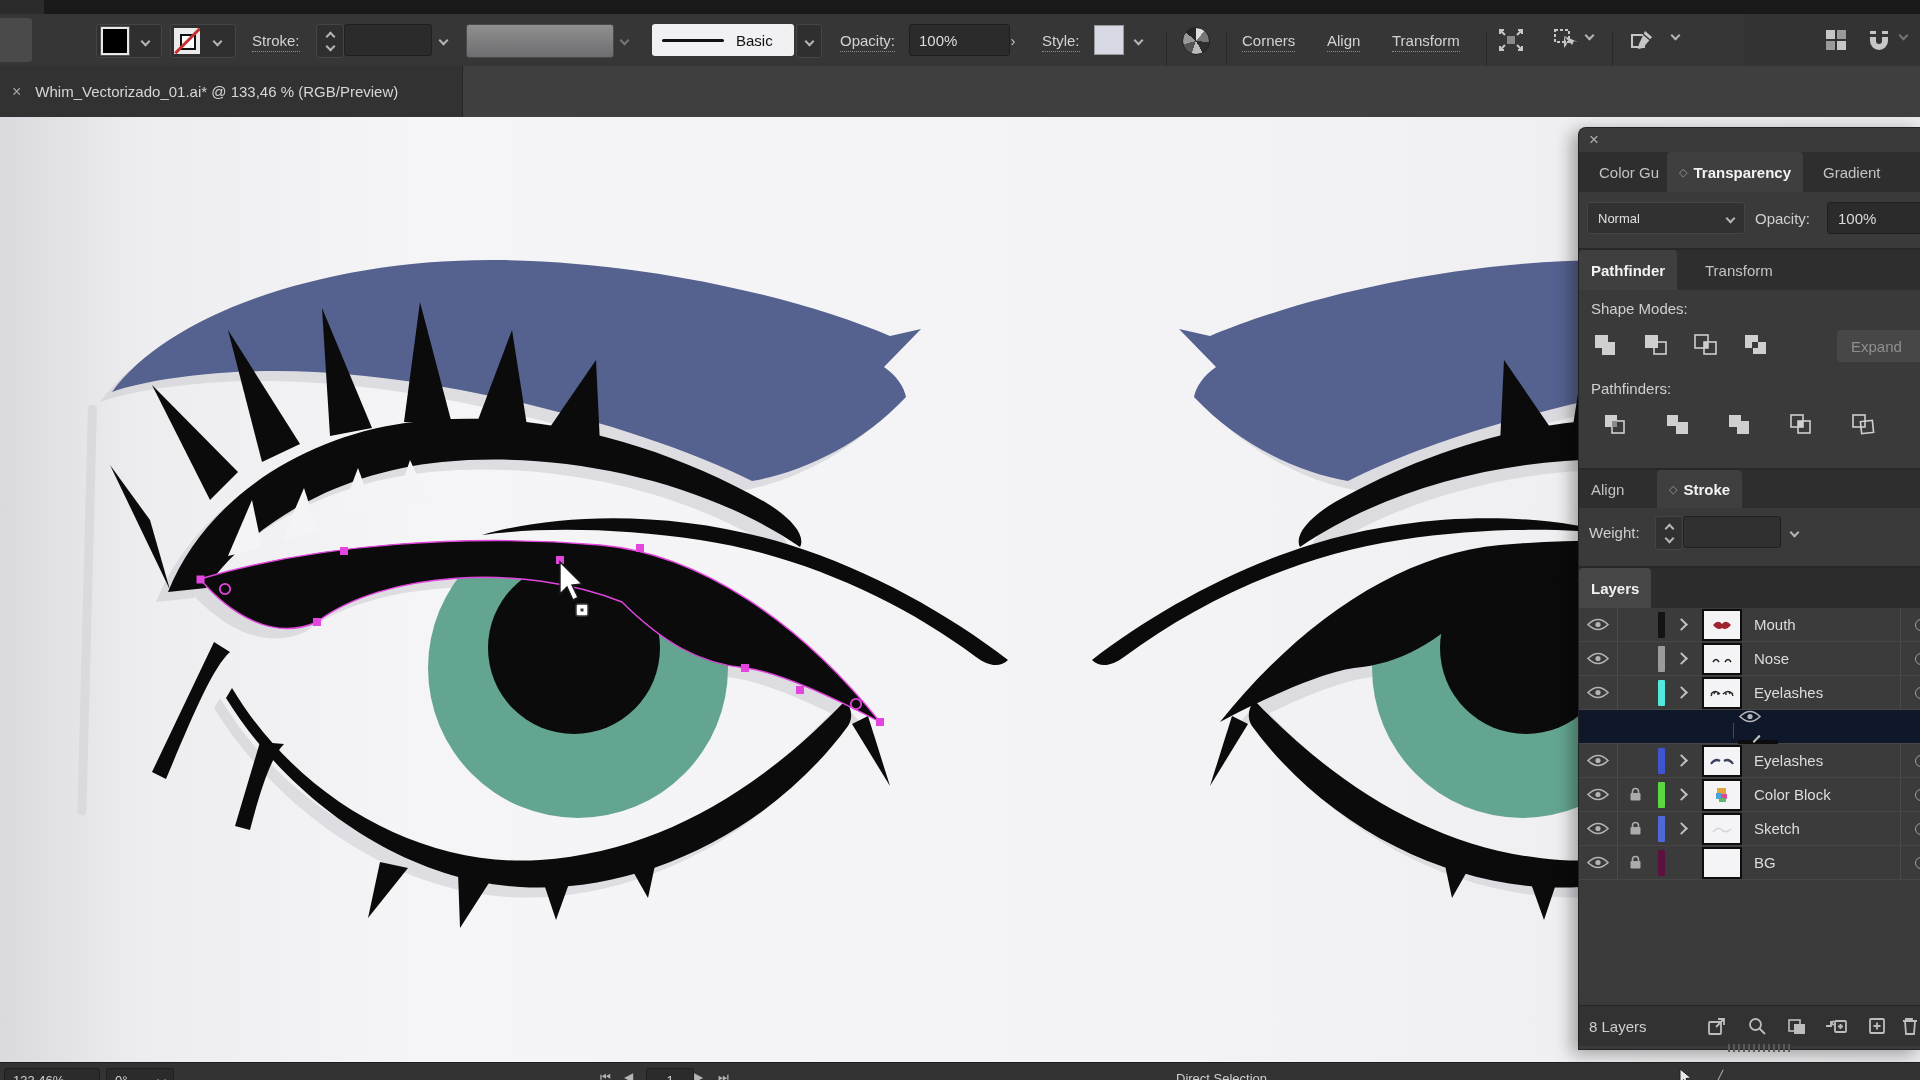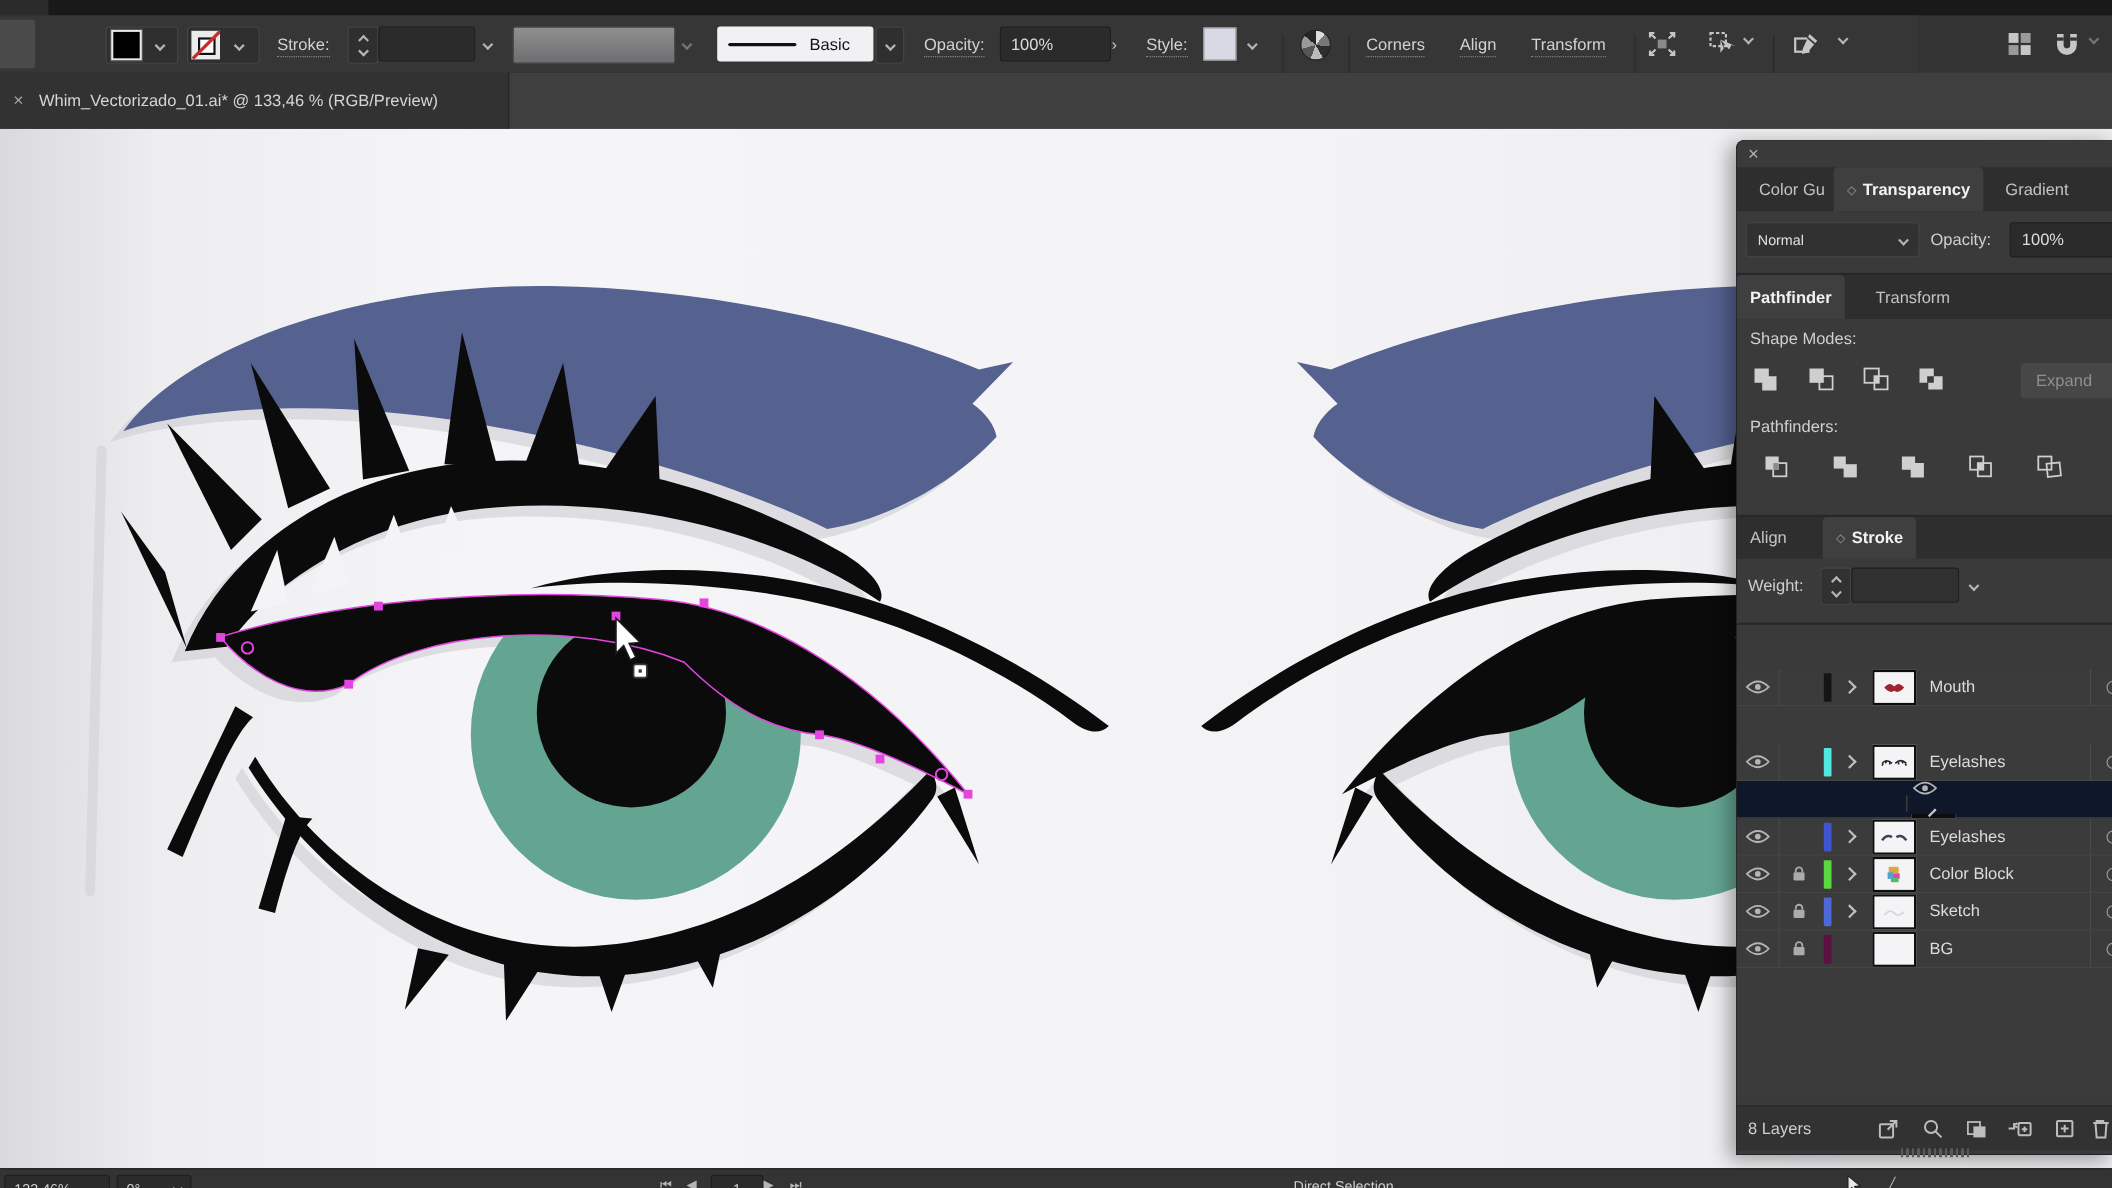--- a/index.html
+++ b/index.html
@@ -361,20 +361,23 @@
     <div class="abs ctl" style="left:76px;top:388px;width:26px;height:32px;flex-direction:column;justify-content:center;gap:3px;background:#313131;">
       <span class="chev sm up"></span>
         <span class="chev sm"></span>
     </div>
     <div class="abs fld" style="left:104px;top:388px;width:96px;height:30px;background:#303030;"></div>
     <span class="abs ibtn" style="left:202px;top:388px;width:26px;height:32px;">
         <span class="chev sm"></span>
       </span>
     <div class="sdiv" style="top:438px;"></div>
 
+    <div class="ptabs" style="top:440px;background:#2c2c2c;">
+      <span class="ptab" style="left:0;background:#464646;color:#f2f2f2;font-weight:bold;border-radius:4px 4px 0 0;">Layers</span>
+    </div>
     <div id="layers-list" class="abs" style="left:0;top:480px;width:342px;height:390px;background:#3b3b3b;">
         <div class="layer-row" style="top: 0px;">
     <span class="cell vis">
       <svg width="22" height="13" viewBox="0 0 22 13">
               <path d="M1,6.5 Q11,-3.5 21,6.5 Q11,16.5 1,6.5 Z" fill="none" stroke="#b4b4b4" stroke-width="1.6"></path>
               <circle cx="11" cy="6.5" r="2.6" fill="#b4b4b4"></circle>
             </svg>
     </span>
     <span class="cell lockc">
       <svg class="lock-glyph" width="13" height="15" viewBox="0 0 13 15" style="visibility: hidden;">
@@ -383,20 +386,45 @@
             </svg>
     </span>
     <span class="colorbar" style="background: rgb(20, 20, 20);"></span>
     <span class="chev-r"></span>
     <span class="thumb">
             <svg width="26" height="18" viewBox="0 0 26 18">
               <path d="M4,9 Q9,3 13,8 Q17,3 22,9 Q17,15 13,12 Q9,15 4,9 Z" fill="#9e2430"></path>
             </svg>
           </span>
     <span class="lname">Mouth</span>
+    <span class="rsep"></span>
+    <span class="target"></span>
+  </div>
+        <div class="layer-row" style="top: 34px;">
+    <span class="cell vis">
+      <svg width="22" height="13" viewBox="0 0 22 13">
+              <path d="M1,6.5 Q11,-3.5 21,6.5 Q11,16.5 1,6.5 Z" fill="none" stroke="#b4b4b4" stroke-width="1.6"></path>
+              <circle cx="11" cy="6.5" r="2.6" fill="#b4b4b4"></circle>
+            </svg>
+    </span>
+    <span class="cell lockc">
+      <svg class="lock-glyph" width="13" height="15" viewBox="0 0 13 15" style="visibility: hidden;">
+              <path d="M3.5,6 V4.5 a3,3 0 0 1 6,0 V6" fill="none" stroke="#ababab" stroke-width="1.6"></path>
+              <rect x="1.5" y="6" width="10" height="7.5" rx="1.2" fill="#ababab"></rect>
+            </svg>
+    </span>
+    <span class="colorbar" style="background: rgb(155, 155, 155);"></span>
+    <span class="chev-r"></span>
+    <span class="thumb">
+            <svg width="26" height="18" viewBox="0 0 26 18" fill="none" stroke="#222" stroke-width="1.6">
+              <path d="M4,12 Q7,7 10,12"></path>
+              <path d="M16,12 Q19,7 22,12"></path>
+            </svg>
+          </span>
+    <span class="lname">Nose</span>
     <span class="rsep"></span>
     <span class="target"></span>
   </div>
         <div class="layer-row" style="top: 68px;">
     <span class="cell vis">
       <svg width="22" height="13" viewBox="0 0 22 13">
               <path d="M1,6.5 Q11,-3.5 21,6.5 Q11,16.5 1,6.5 Z" fill="none" stroke="#b4b4b4" stroke-width="1.6"></path>
               <circle cx="11" cy="6.5" r="2.6" fill="#b4b4b4"></circle>
             </svg>
     </span>

